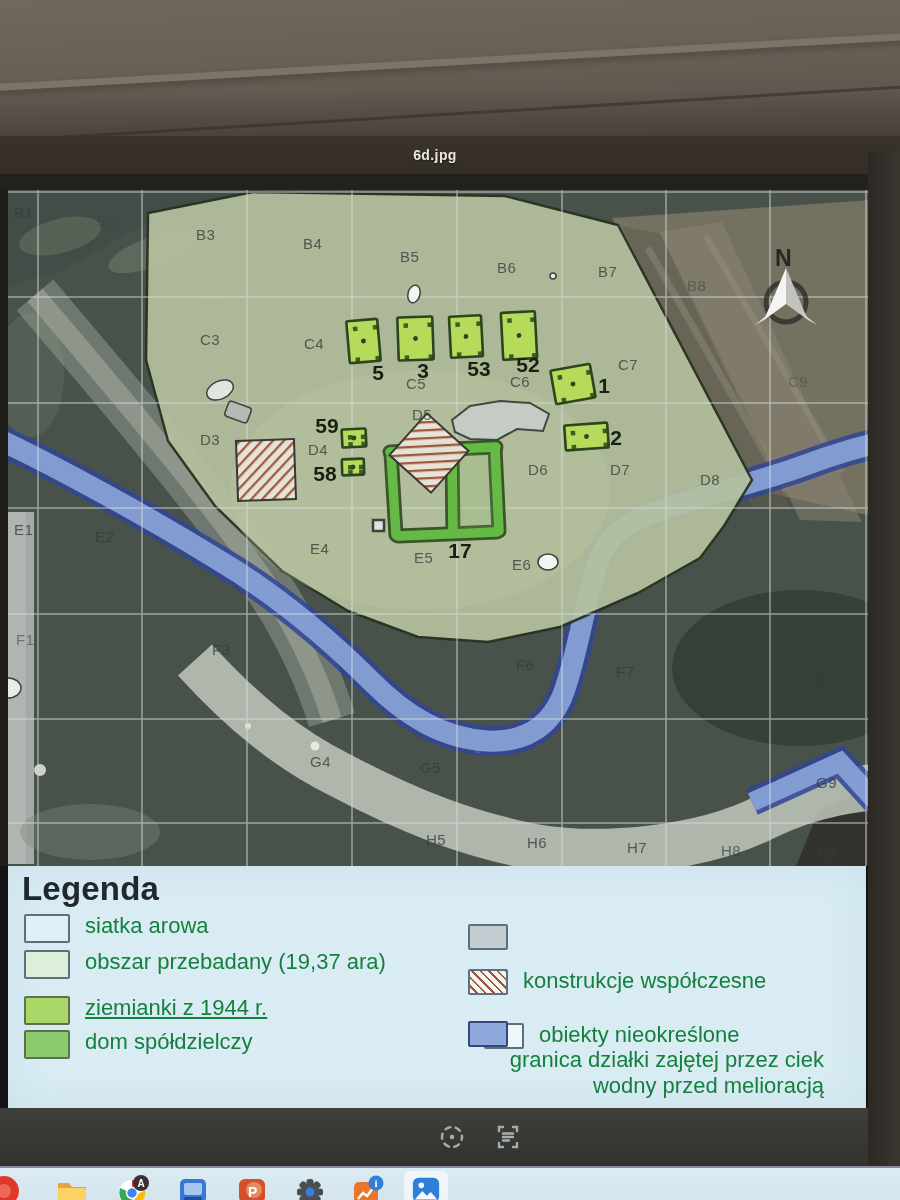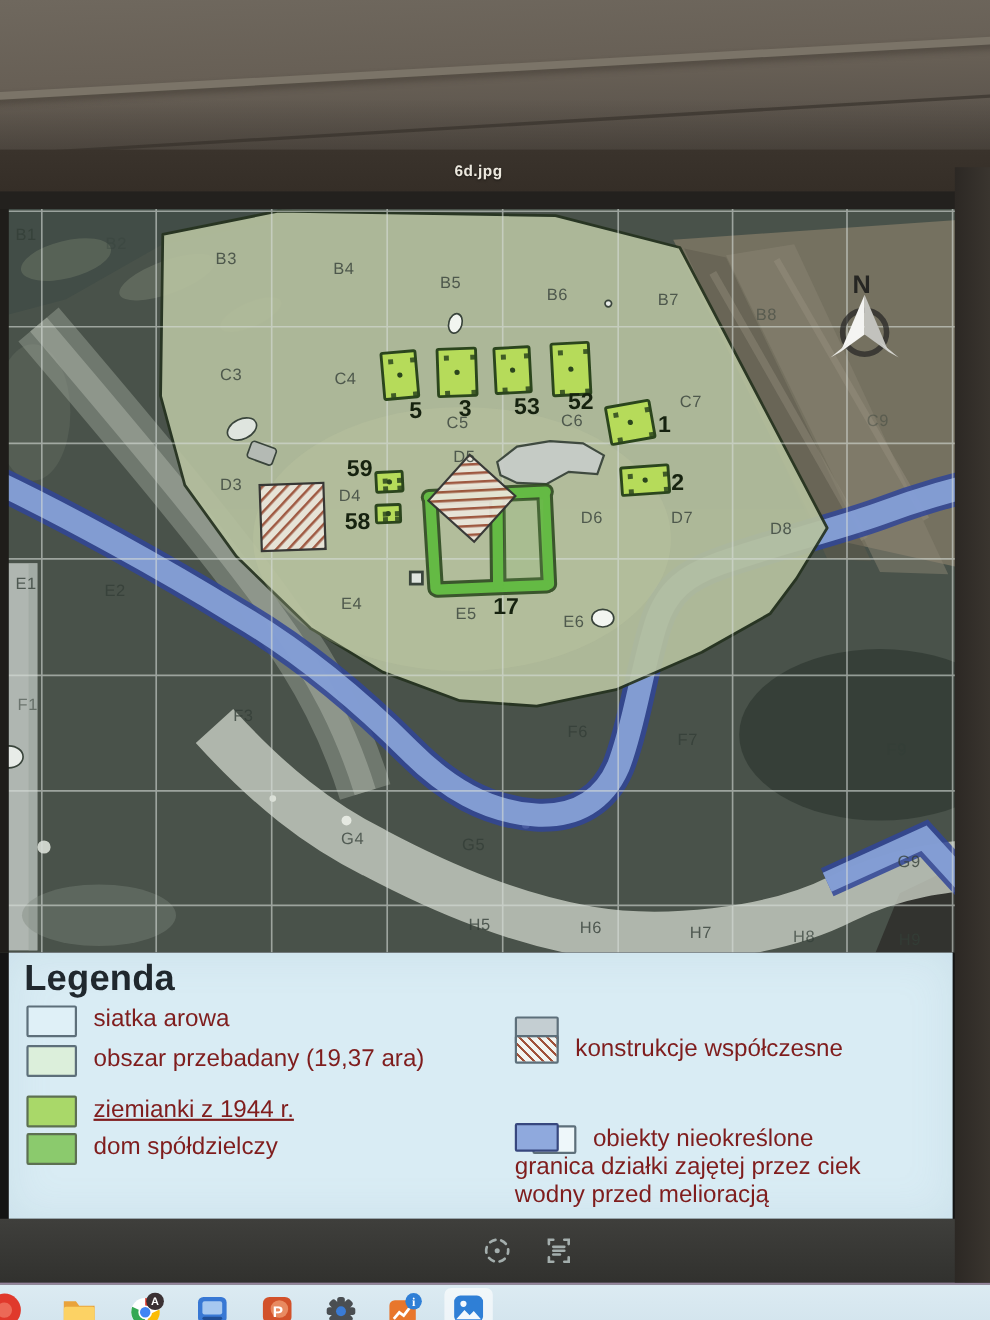--- a/index.html
+++ b/index.html
@@ -39,21 +39,21 @@
 
   
   .legend{position:absolute;left:0;top:866px;width:900px;height:242px;background:#141414;}
   .legend-panel{position:absolute;left:8px;top:0;width:858px;height:242px;background:#d9ecf4;
     box-shadow:inset 0 0 40px rgba(120,160,180,.15);}
   .lg-title{position:absolute;left:14px;top:4px;font-size:33px;font-weight:600;color:#20282e;
     letter-spacing:.2px;filter:blur(.3px);}
   .lg-row{position:absolute;display:flex;align-items:flex-start;filter:blur(.25px);}
   .lg-swatch{flex:0 0 auto;border-radius:2px;}
   .lg-swatch.hatched{background:repeating-linear-gradient(45deg,#f2f4f0 0px,#f2f4f0 4px,#a0523a 4px,#a0523a 6px);}
-  .lg-label{font-size:22px;color:#7f1d1d;line-height:1.2;}
+  .lg-label{font-size:22px;color:#15803d;line-height:1.2;text-align:right;}
 
   
   .chrome-strip{position:absolute;left:0;top:1108px;width:900px;height:58px;
     background:linear-gradient(180deg,#3f3f3c 0%,#31312e 100%);}
   .chrome-strip .tool{position:absolute;top:15px;width:28px;height:28px;opacity:.85;}
   .chrome-strip .tool svg{display:block;}
   .divider{position:absolute;left:0;top:1166px;width:900px;height:2px;background:#95849c;}
 
   
   .taskbar{position:absolute;left:0;top:1168px;width:900px;height:32px;
@@ -337,21 +337,21 @@
         </div>
         <div class="lg-row" style="left: 16px; top: 163px;">
           <span class="lg-swatch" style="width: 42px; height: 25px; border: 2px solid rgb(93, 112, 82); background: rgb(139, 202, 109); margin-right: 15px; margin-top: 1px;"></span>
           <span class="lg-label" style="max-width: 420px;">dom spółdzielczy</span>
         </div>
       </div>
     <div>
         <div class="lg-row" style="left: 460px; top: 57px;">
           <span class="lg-swatch" style="width: 36px; height: 22px; border: 2px solid rgb(93, 111, 122); background: rgb(196, 206, 210); margin-right: 15px; margin-top: 1px;"></span>
         </div>
-        <div class="lg-row" style="left: 460px; top: 74px;">
+        <div class="lg-row" style="left: 460px; top: 102px;">
           <span class="lg-swatch hatched" style="width: 36px; height: 22px; border: 2px solid rgb(93, 111, 122); margin-right: 15px; margin-top: 1px;"></span>
           <span class="lg-label" style="max-width: 356px;">konstrukcje współczesne</span>
         </div>
         <div class="lg-row" style="left: 476px; top: 122px; margin-top: 34px;">
           <span class="lg-swatch" style="width: 36px; height: 22px; border: 2px solid rgb(93, 111, 122); background: rgb(238, 247, 250); margin-right: 15px; margin-top: 1px;"></span>
           <span class="lg-label" style="max-width: 356px;">obiekty nieokreślone</span>
         </div>
         <div class="lg-row" style="left: 460px; top: 154px; flex-direction: column;">
           <span class="lg-swatch" style="width: 36px; height: 22px; border: 2px solid rgb(55, 71, 126); background: rgb(143, 169, 221); margin-right: 15px; margin-top: 1px;"></span>
           <span class="lg-label" style="max-width: 356px;">granica działki zajętej przez ciek wodny przed melioracją</span>

